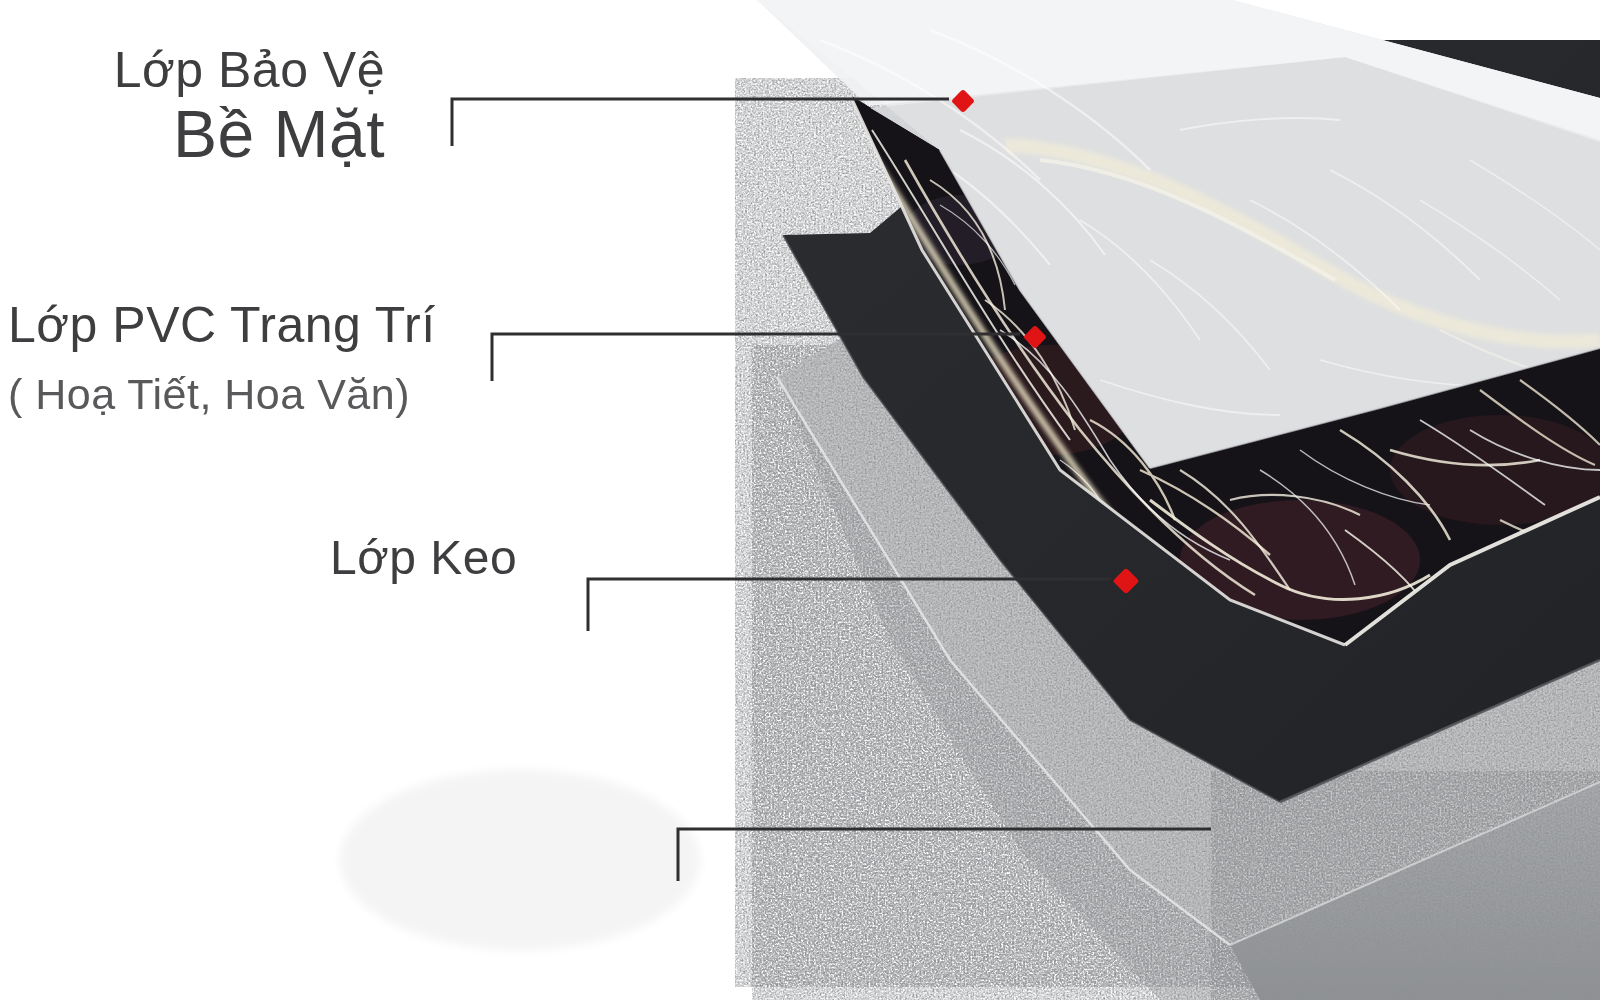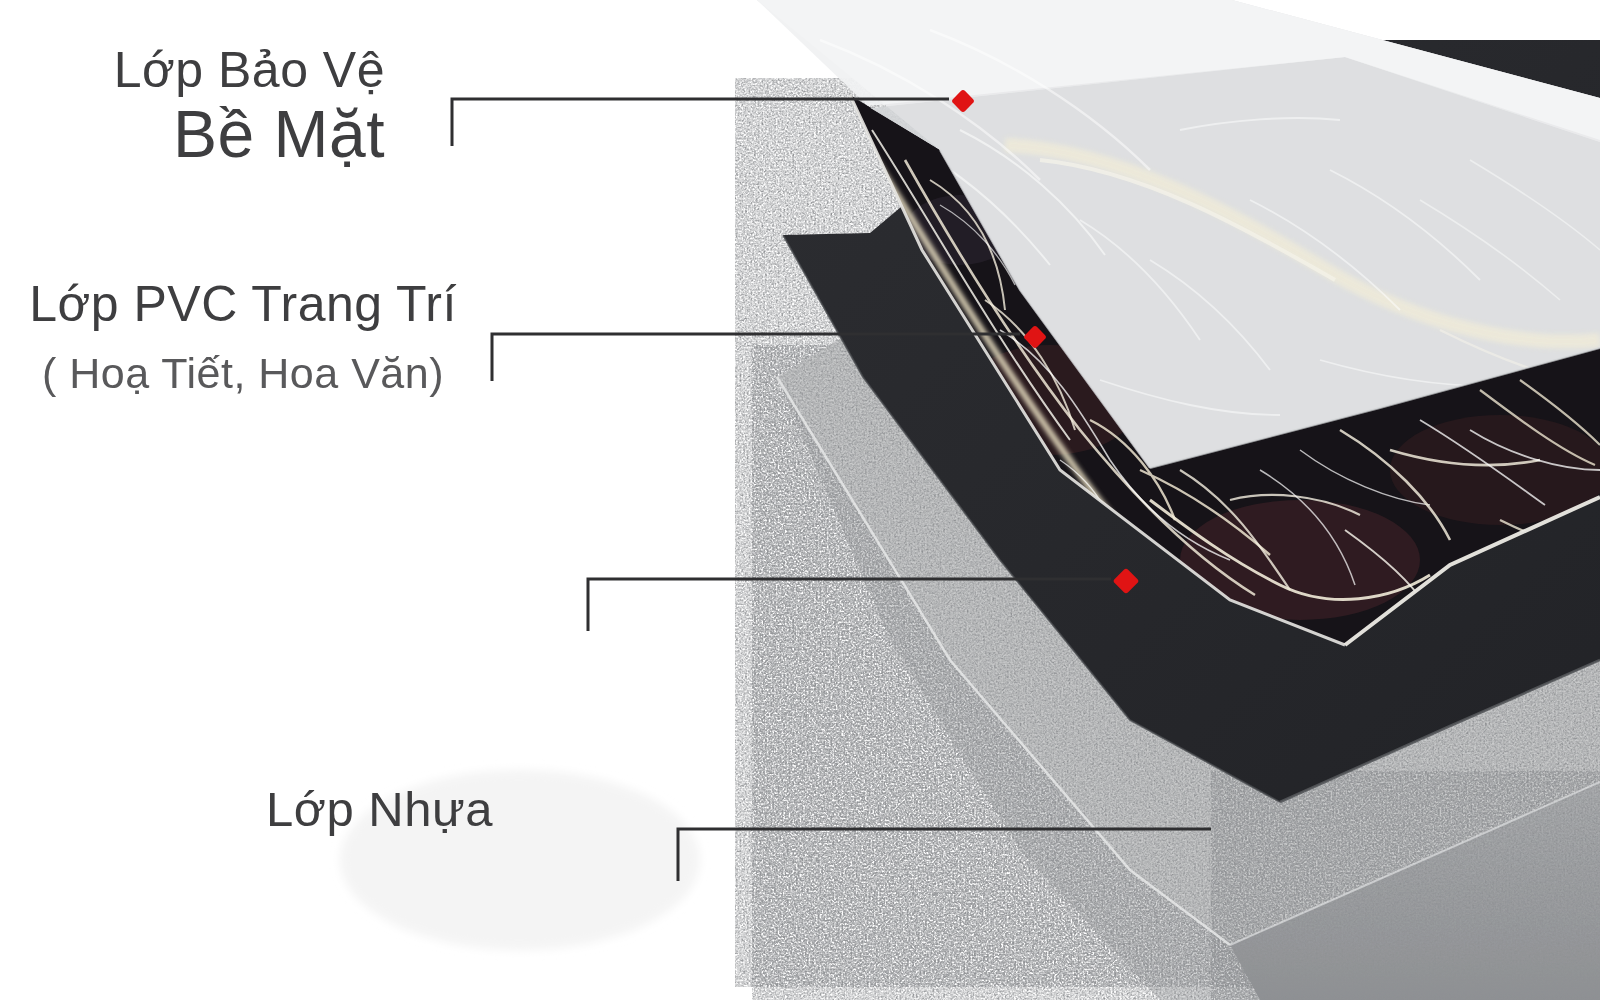--- a/index.html
+++ b/index.html
@@ -5,21 +5,21 @@
   html,body{margin:0;padding:0;background:#ffffff;}
   .stage{
     position:relative;width:1600px;height:1000px;overflow:hidden;
     background:#22c55e;font-family:"Liberation Sans","DejaVu Sans",sans-serif;
   }
   .stage svg{position:absolute;left:0;top:0;}
   .layer-label{position:absolute;color:#3e3e40;line-height:1.12;letter-spacing:.5px;}
   .layer-label .l1{display:block;font-size:50px;}
   .layer-label .l2{display:block;font-size:66px;}
   .label-protective{left:0;top:42px;width:385px;text-align:right;}
-  .label-pvc{left:8px;top:276px;width:470px;text-align:center;}
+  .label-pvc{left:8px;top:297px;width:470px;text-align:left;}
   .label-pvc .l2{font-size:43px;color:#59595b;margin-top:17px;}
   .label-glue{left:330px;top:531px;}
   .label-glue .l1{font-size:48px;}
   .label-plastic{left:266px;top:782px;}
   .label-plastic .l1{font-size:49px;}
 </style>
 </head>
 <body>
 
 <div class="stage">
@@ -141,18 +141,18 @@
   <div class="layer-label label-protective">
     <span class="l1">Lớp Bảo Vệ</span>
     <span class="l2">Bề Mặt</span>
   </div>
 
   <div class="layer-label label-pvc">
     <span class="l1">Lớp PVC Trang Trí</span>
     <span class="l2">( Hoạ Tiết, Hoa Văn)</span>
   </div>
 
+  <div class="layer-label label-glue">
+    <span class="l1">Lớp Keo</span>
+  </div>
 
-  <div class="layer-label label-plastic">
-    <span class="l1">Lớp Nhựa</span>
-  </div>
 
 </div>
 
 </body></html>

